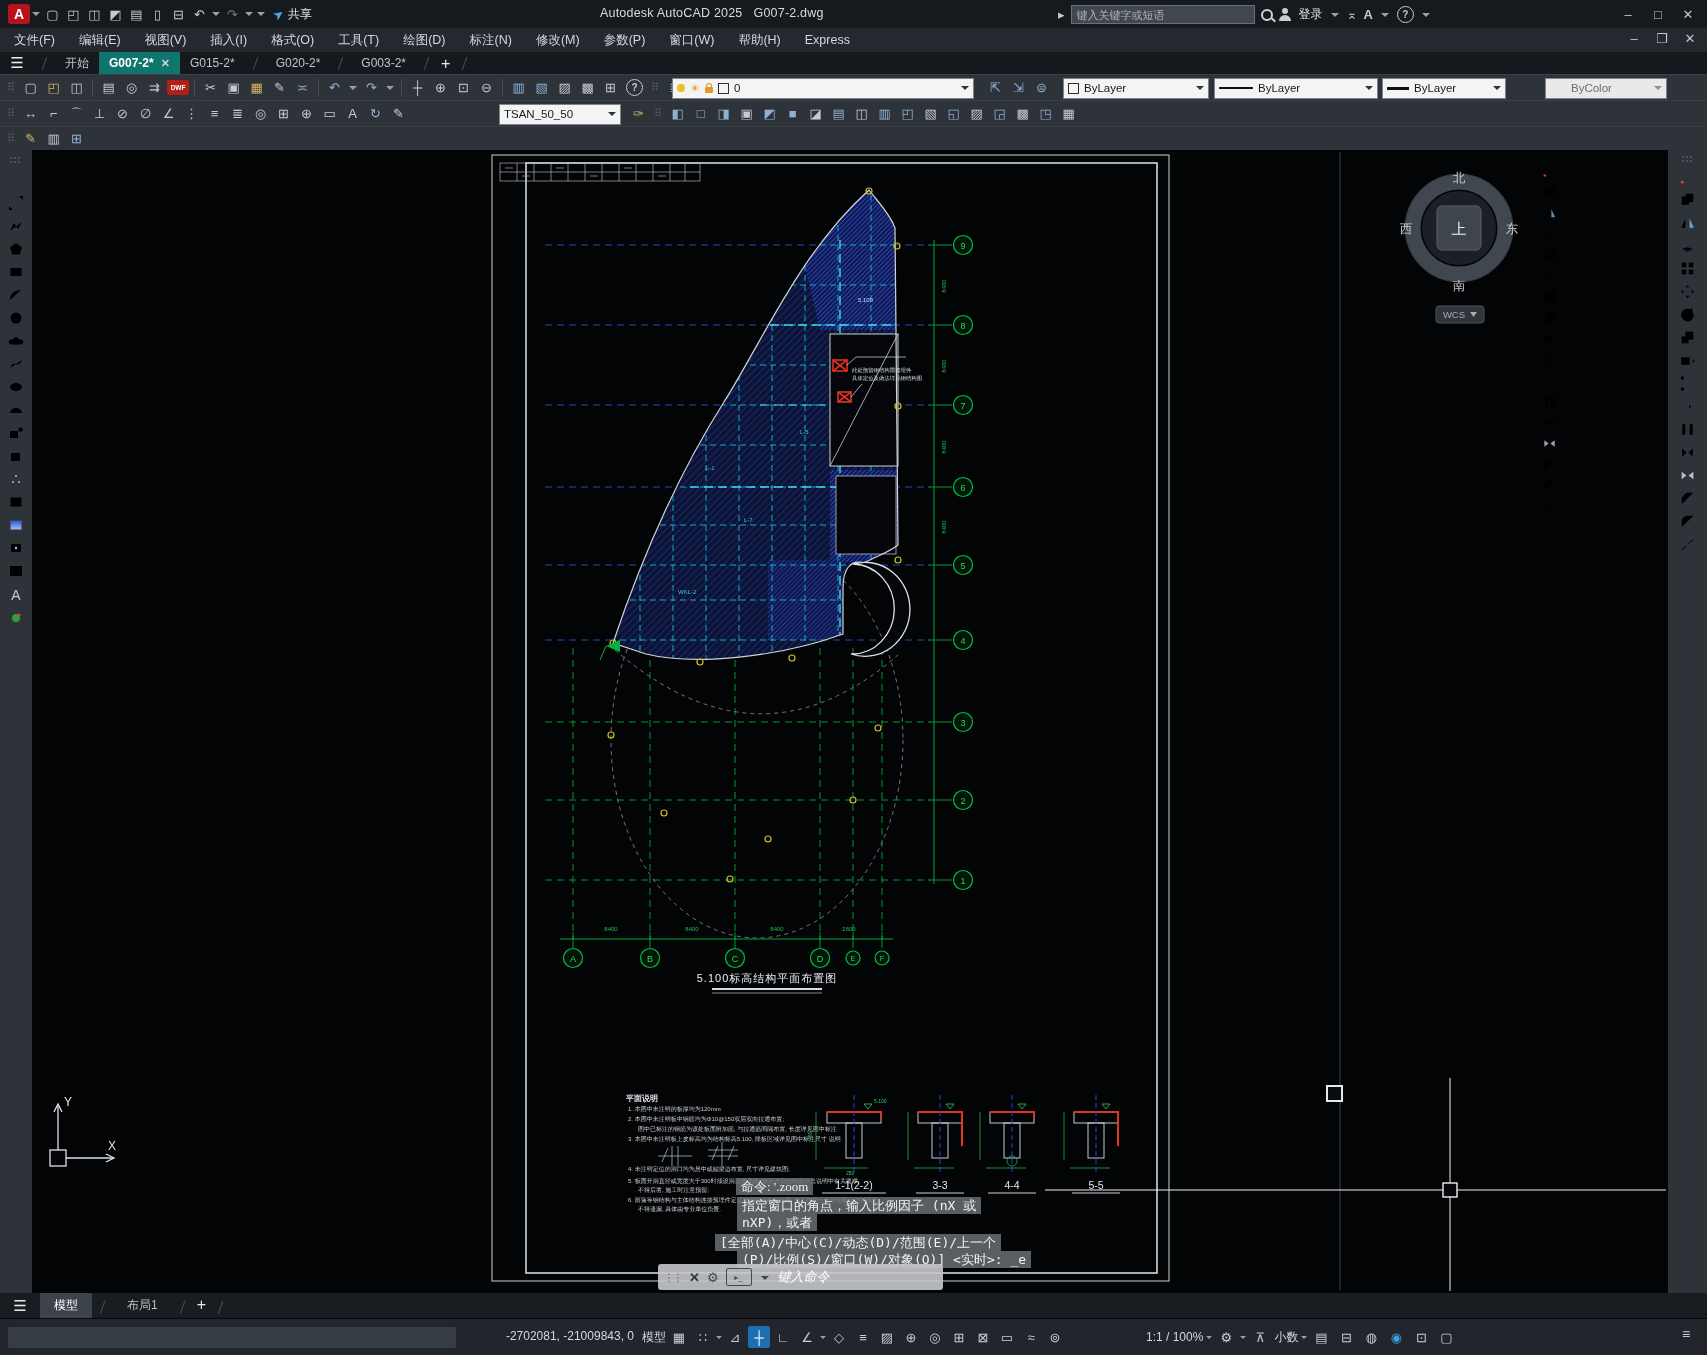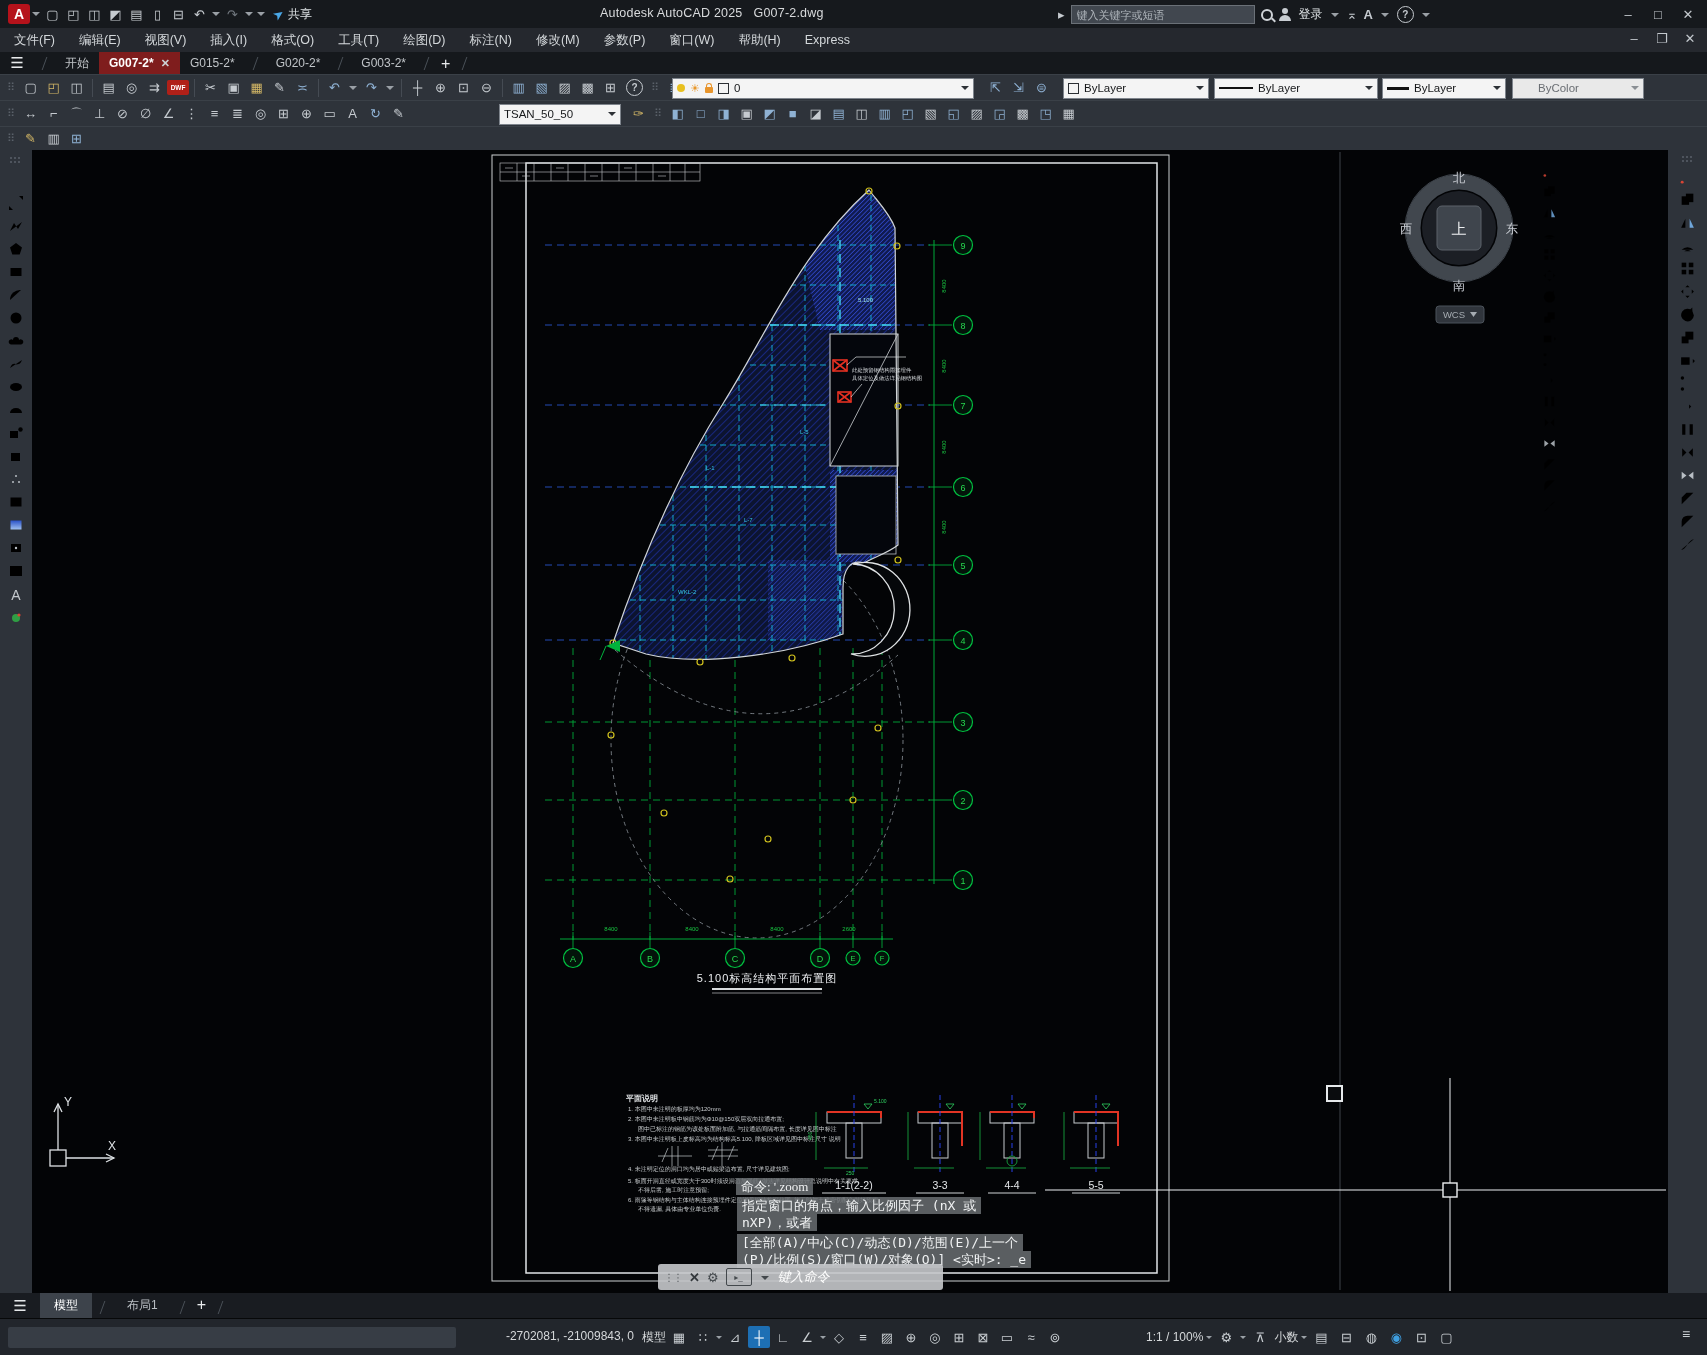--- a/index.html
+++ b/index.html
@@ -31,21 +31,21 @@
   
   #menubar{left:0;top:28px;width:1707px;height:24px;background:#25282e;display:flex;align-items:center;gap:24px;
            padding-left:14px;color:#d4d8db;font-size:12.5px;}
   #menubar .mi{cursor:default;}
   #docwc{position:absolute;right:6px;top:30px;display:flex;gap:6px;}
   
   #tabrow{left:0;top:52px;width:1707px;height:22px;background:#15181c;display:flex;align-items:flex-end;color:#c0c4c8;font-size:12px;}
   #tabrow .burger{width:34px;height:22px;display:flex;align-items:center;justify-content:center;color:#e8eaec;font-size:15px;}
   .slash{width:1px;height:13px;background:#4a5058;transform:skewX(-20deg);margin:0 10px 4px 10px;align-self:flex-end;}
   .ftab{height:22px;display:flex;align-items:center;padding:0 10px;gap:7px;}
-  .ftab.active{background:#7f1d1d;color:#fff;font-weight:bold;}
+  .ftab.active{background:#0f766e;color:#fff;font-weight:bold;}
   .ftab .x{color:#cdd2d6;font-size:11px;}
   .plus{color:#e8eaec;font-size:16px;margin:0 4px 1px 4px;}
   
   .trow{left:0;width:1707px;height:26px;background:#2e333a;border-top:1px solid #3a4047;display:flex;align-items:center;padding-left:4px;gap:2px;box-sizing:border-box;}
   #trow1{top:74px;} #trow2{top:100px;} #trow3{top:126px;height:24px;}
   .grip{color:#5a616a;font-size:11px;margin:0 3px;}
   .tico{width:21px;height:21px;display:inline-flex;align-items:center;justify-content:center;color:#c6cbd0;font-size:13px;} .tico.steel{color:#8fb2d4;} .tico.warm{color:#d3b766;}
   .tsep{width:1px;height:18px;background:#454b53;margin:0 3px;}
   .dwf{width:22px;height:15px;background:#b02018;border-radius:2px;color:#fff;font-size:6.5px;font-weight:bold;
        display:inline-flex;align-items:center;justify-content:center;}
@@ -243,21 +243,21 @@
     <div class="combo" style="left:1214px;width:164px;">
       <span class="ltline"></span>
       <span>ByLayer</span>
       <span class="chvd"></span>
     </div>
     <div class="combo" style="left:1382px;width:124px;">
       <span class="lwline"></span>
       <span>ByLayer</span>
       <span class="chvd"></span>
     </div>
-    <div class="combo disabled" style="left:1512px;width:132px;padding-left:25px;">
+    <div class="combo disabled" style="left:1545px;width:122px;padding-left:25px;">
       <span>ByColor</span>
       <span class="chvd" style="border-top-color:#8a8f94"></span>
     </div>
   </div>
 
   <div id="trow2" class="trow abs">
     <span class="grip">⠿</span>
     <span class="tico">↔</span>
     <span class="tico">⌐</span>
     <span class="tico">⌒</span>
@@ -885,21 +885,21 @@
       <line x1="1045" y1="1190" x2="1666" y2="1190" stroke-width="1"></line>
       <line x1="1450" y1="1078" x2="1450" y2="1291" stroke-width="1"></line>
       <rect x="1443" y="1183" width="14" height="14" fill="#05070a" stroke-width="1.4"></rect>
     </g>
   </svg>
   </div>
 
   <div class="cmdtxt" style="left:736px;top:1178px;font-family:Liberation Serif, serif;">命令:   '.zoom</div>
   <div class="cmdtxt" style="left:737px;top:1197px;text-align:center;">指定窗口的角点，输入比例因子 (nX 或</div>
   <div class="cmdtxt" style="left:737px;top:1214px;">nXP)，或者</div>
-  <div class="cmdtxt" style="left:737px;top:1234px;">[全部(A)/中心(C)/动态(D)/范围(E)/上一个</div>
+  <div class="cmdtxt" style="left:715px;top:1234px;">[全部(A)/中心(C)/动态(D)/范围(E)/上一个</div>
   <div class="cmdtxt" style="left:737px;top:1251px;">(P)/比例(S)/窗口(W)/对象(O)] &lt;实时&gt;: _e</div>
 
   <div id="cmdbar">
     <span class="dots">⋮⋮</span>
     <span class="cx">✕</span>
     <span class="wr">⚙</span>
     <span class="clibox">▸_</span>
     <span class="chv" style="border-top-color:#43484c;margin-top:6px"></span>
     <span class="ph">键入命令</span>
   </div>

